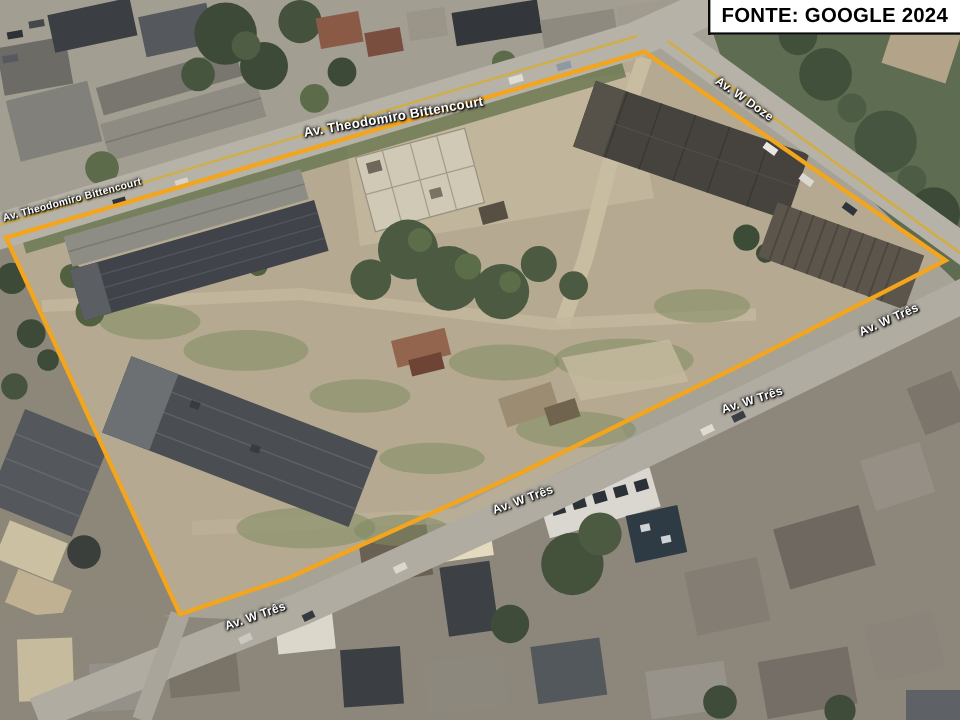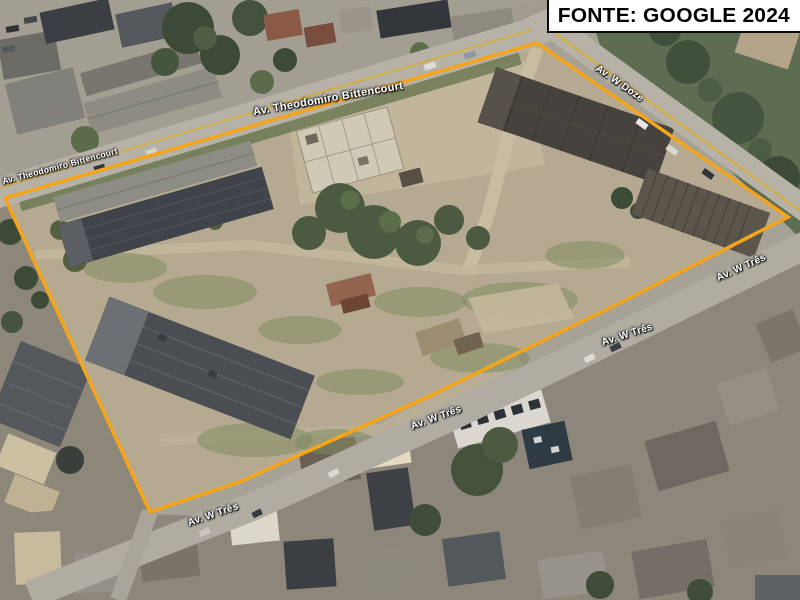--- a/index.html
+++ b/index.html
@@ -16,21 +16,21 @@
   .lbl-theo-top {left:328px;top:98px;font-size:11px;transform:translate(-50%,-50%) rotate(-10deg);}
   .lbl-theo-left{left:60px; top:166px;font-size:8.5px;transform:translate(-50%,-50%) rotate(-15deg);}
   .lbl-wdoze    {left:620px;top:83px;font-size:10px;transform:translate(-50%,-50%) rotate(35deg);}
   .lbl-wtres-r  {left:741px;top:267px;font-size:10px;transform:translate(-50%,-50%) rotate(-24deg);}
   .lbl-wtres-m  {left:627px;top:334px;font-size:10px;transform:translate(-50%,-50%) rotate(-18deg);}
   .lbl-wtres-c  {left:436px;top:417px;font-size:10px;transform:translate(-50%,-50%) rotate(-20deg);}
   .lbl-wtres-b  {left:213px;top:514px;font-size:10px;transform:translate(-50%,-50%) rotate(-19deg);}
   .source-badge{
     position:absolute;top:0;right:0;background:#ffffff;color:#000;
     border-left:2px solid #0a0a0a;border-bottom:2px solid #0a0a0a;
-    padding:3px 10px 4px 9px;font-size:21px;font-weight:bold;letter-spacing:.2px;
+    padding:3px 10px 4px 9px;font-size:17px;font-weight:bold;letter-spacing:.2px;
   }
 </style>
 </head>
 <body>
 
 <div class="stage">
 <svg width="800" height="600" viewBox="0 0 800 600">
 
   <rect width="800" height="600" fill="#a7a296"></rect>
 

